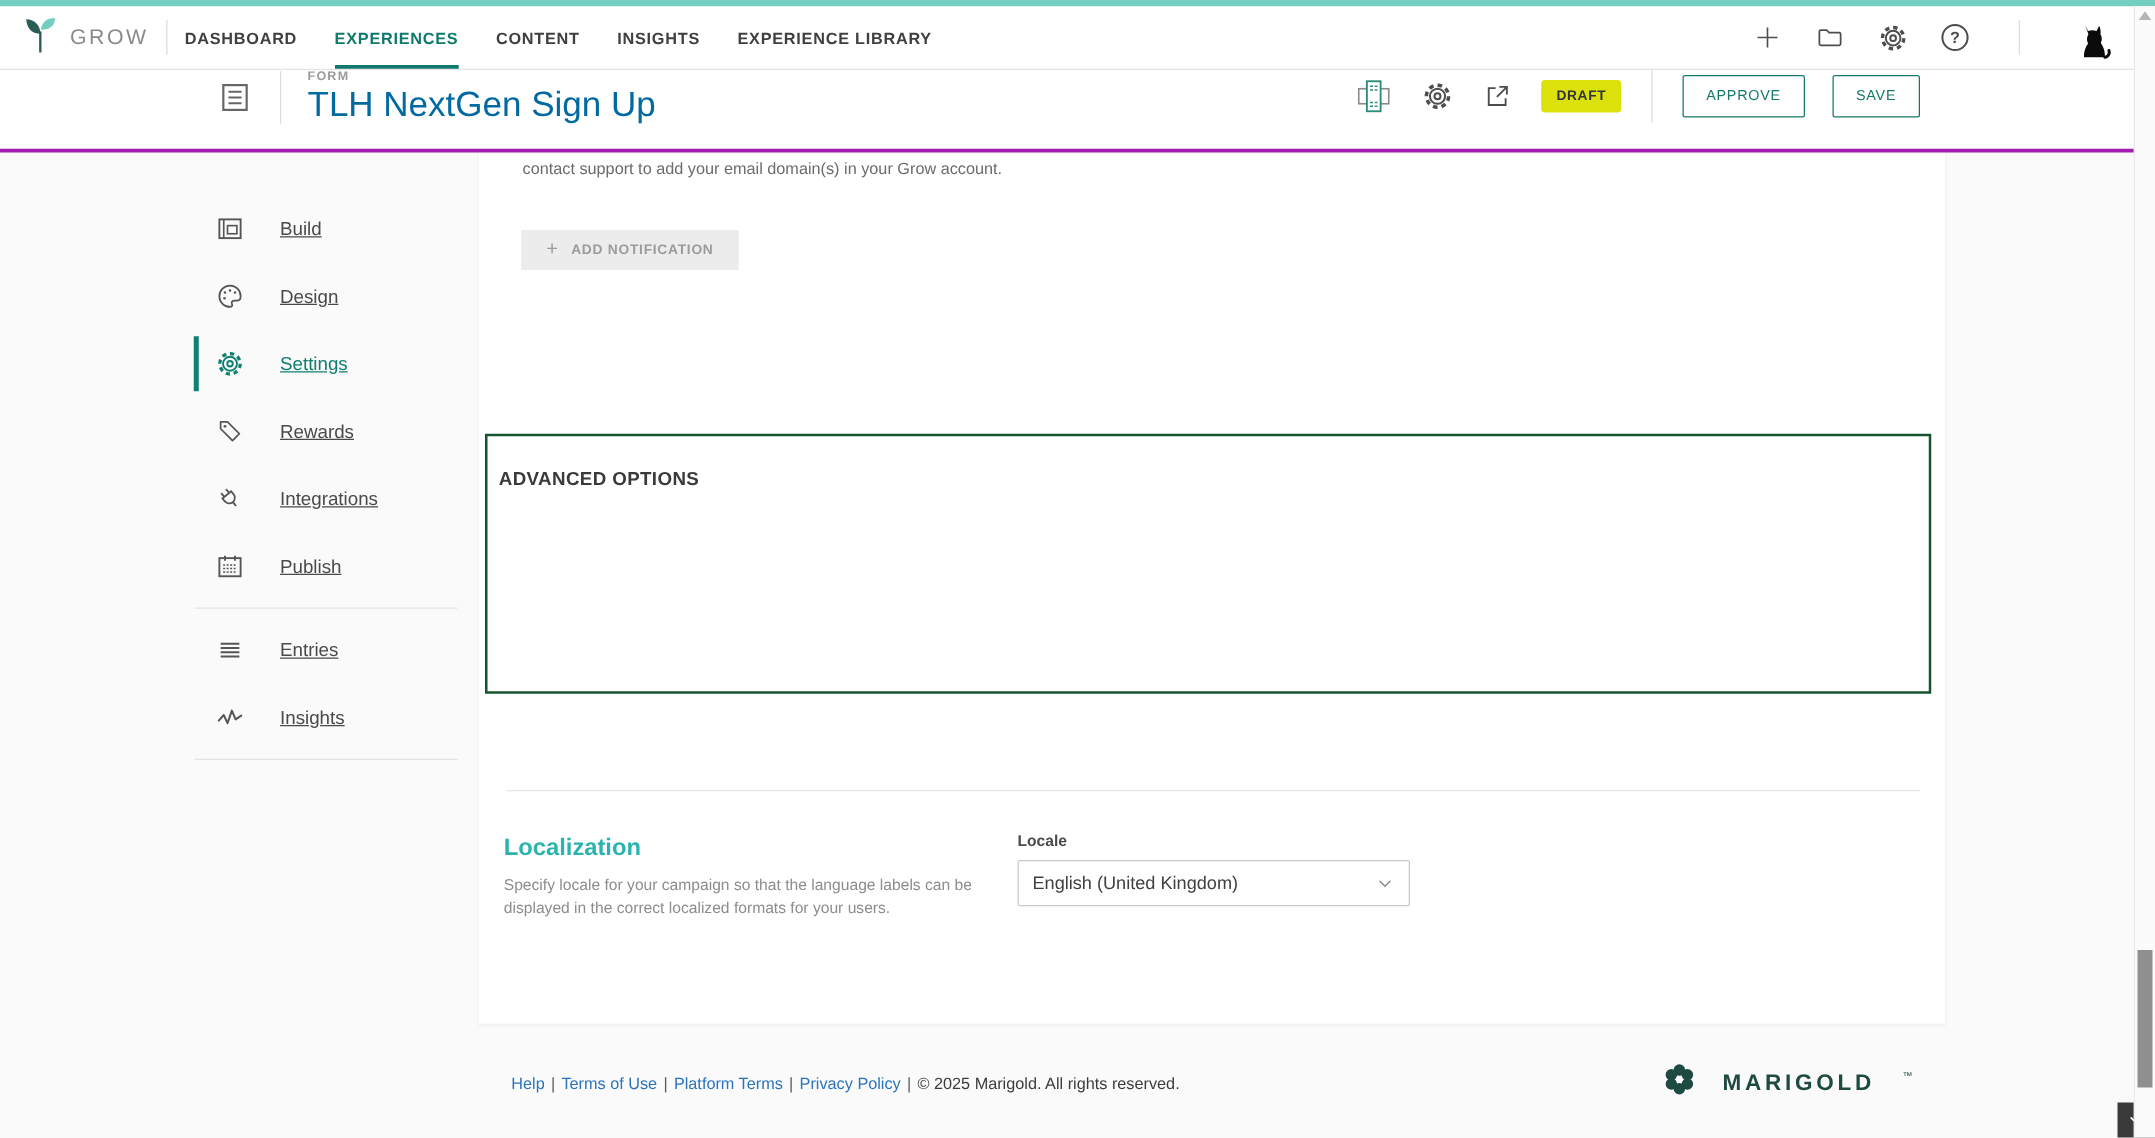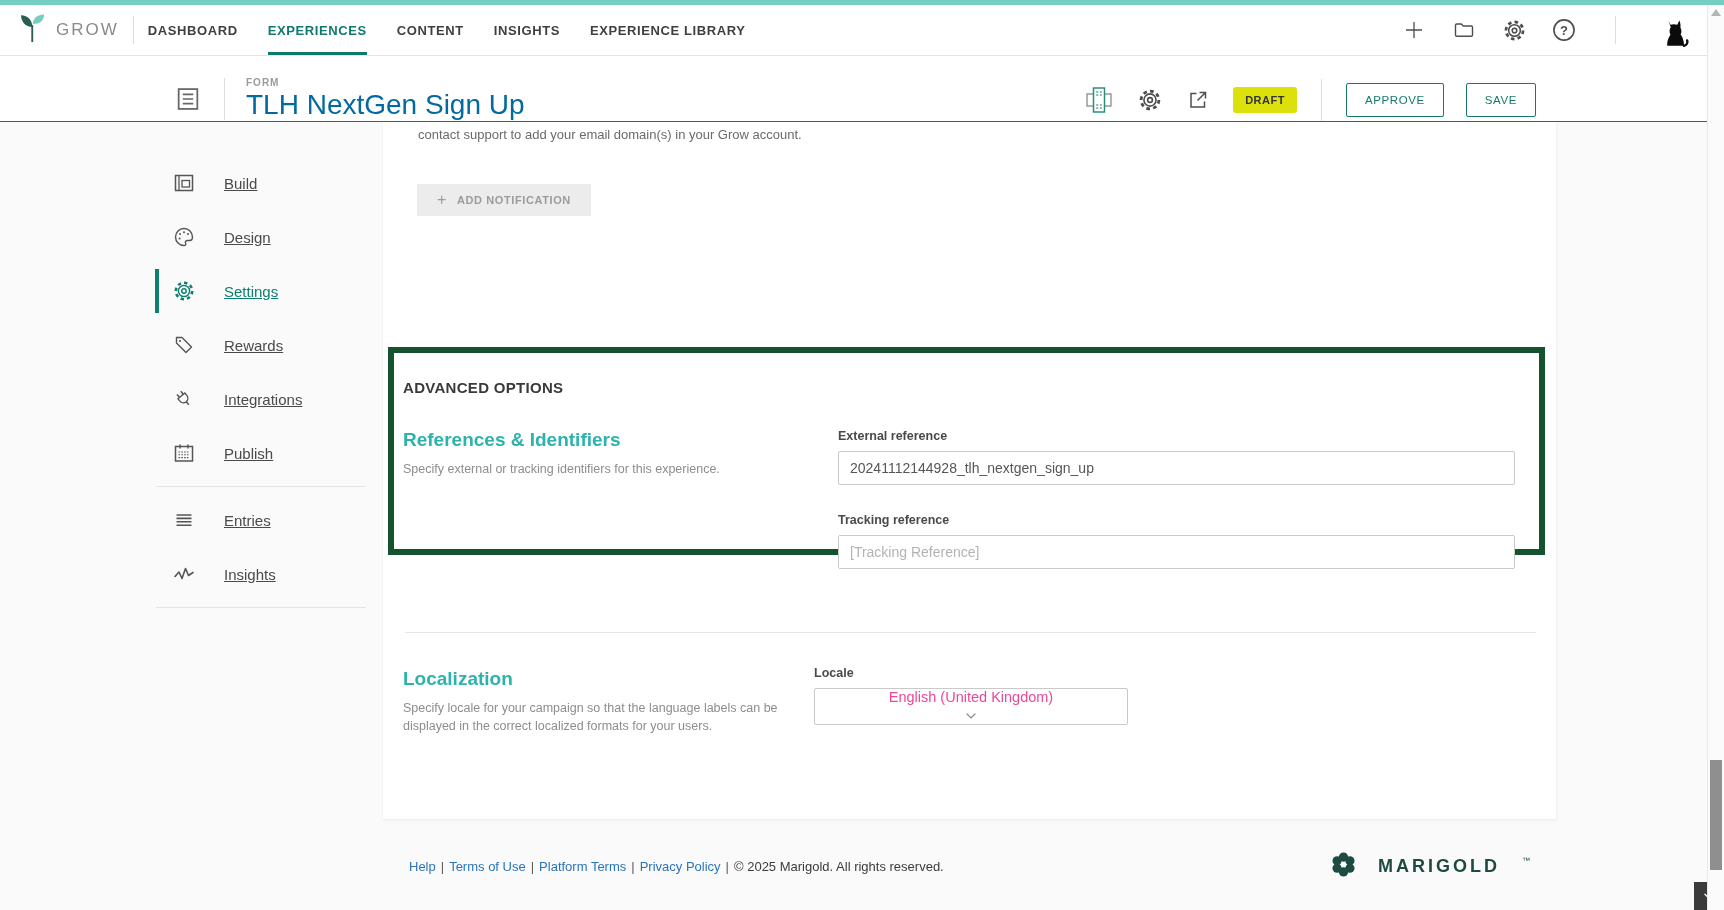--- a/index.html
+++ b/index.html
@@ -15,22 +15,22 @@
   .nav { display:flex; align-items:center; gap:30px; }
   .nav-item { font-size:13px; font-weight:bold; letter-spacing:.6px; color:#3f3f3f;
     padding:17px 0 14px; cursor:pointer; border-bottom:3px solid transparent; }
   .nav-item.active { color:#10796c; border-bottom-color:#10796c; }
   .topbar-right { margin-left:auto; display:flex; align-items:center; gap:24px; }
   .icon-btn { width:26px; height:26px; display:flex; align-items:center; justify-content:center;
     color:#4d4d4d; cursor:pointer; }
   .cat-avatar { width:40px; height:44px; display:flex; align-items:flex-end; justify-content:center; cursor:pointer; }
 
   
-  .formbar { height:66px; background:#fff; border-bottom:1px solid #a21caf;
-    display:flex; align-items:flex-end; padding:0 188px 0 173px; position:relative; z-index:4; }
+  .formbar { height:66px; background:#fff; border-bottom:3px solid #a21caf;
+    display:flex; align-items:flex-start; padding:0 188px 0 173px; position:relative; z-index:4; }
   .formbar-left { display:flex; align-items:center; }
   .form-title-block { display:flex; flex-direction:column; line-height:1.15; }
   .form-type { font-size:10px; font-weight:bold; letter-spacing:1px; color:#9b9b9b; }
   .form-title { font-size:28px; color:#0369a1; }
   .formbar-right { margin-left:auto; display:flex; align-items:center; gap:22px; }
   .badge-draft { background:#dce10c; color:#333; font-size:11px; font-weight:bold;
     letter-spacing:.5px; padding:7px 12px; border-radius:3px; cursor:default; }
   .btn-outline { border:1px solid #17796c; background:#fff; color:#17796c; font-size:11.5px;
     font-weight:normal; letter-spacing:.6px; padding:10px 18px; border-radius:2px; cursor:pointer;
     font-family:"Liberation Sans", sans-serif; }
@@ -53,39 +53,39 @@
   
   .card { position:absolute; left:383px; top:0; width:1173px; height:697px; background:#fff;
     box-shadow:0 1px 3px rgba(0,0,0,.07);text-decoration:underline; }
   .notice { position:absolute; top:5px; left:35px; font-size:13px; color:#6b6b6b; }
   .add-btn { position:absolute; top:62px; left:34px; background:#ececec; border:none;
     color:#9b9b9b; font-size:11px; font-weight:bold; letter-spacing:.6px; padding:10px 20px;
     display:flex; align-items:center; gap:10px; cursor:pointer; font-family:"Liberation Sans", sans-serif;}
   .add-btn .plus { font-size:16px; font-weight:normal; line-height:10px; }
 
   .adv-box { position:absolute; top:225px; left:5px; width:1157px; height:208px;
-    border:6px solid #14532d; background:#fff; padding:26px 20px 0 9px; }
+    border:2px solid #14532d; background:#fff; padding:26px 20px 0 9px; }
   .adv-title { font-size:15px; font-weight:bold; color:#3a3a3a; letter-spacing:.3px; }
   .adv-row { display:flex; margin-top:33px; }
   .col-left { width:435px; }
   .col-right { width:677px; }
   .sec-head { font-size:19px; font-weight:bold; color:#2cb3ad; }
   .sec-desc { font-size:12.5px; color:#8d8d8d; margin-top:10px; line-height:1.4; }
   .field-label { font-size:12.5px; font-weight:bold; color:#4a4a4a; margin-bottom:8px; }
   .text-input { width:100%; height:34px; border:1px solid #c9c9c9; border-radius:2px;
     padding:0 11px; font-size:14px; color:#565656; font-family:"Liberation Sans", sans-serif; }
   .text-input::placeholder { color:#b3b3b3; }
   .field-gap { margin-top:28px; }
 
   .loc-div { position:absolute; top:510px; left:22px; right:20px; border-top:1px solid #e6e6e6; }
   .loc-left { position:absolute; top:546px; left:20px; width:380px; }
   .loc-right { position:absolute; top:544px; left:431px; width:314px; }
   .select-box { margin-top:8px; height:37px; border:1px solid #c9c9c9; border-radius:2px;
     display:flex; align-items:center; justify-content:space-between; padding:0 11px;
-    font-size:14.5px; color:#ec4899; cursor:pointer; background:#fff;flex-direction:column; }
+    font-size:14.5px; color:#404040; cursor:pointer; background:#fff; }
   .select-box .chev { color:#8a8a8a; display:flex; }
 
   
   .footer { position:absolute; left:383px; top:722px; width:1173px; height:44px; padding:0 26px;
     display:flex; justify-content:space-between; align-items:center; }
   .foot-links { font-size:13px; color:#3c3c3c; }
   .foot-links a { color:#2b74bd; text-decoration:none; cursor:pointer; }
   .foot-sep { color:#5a5a5a; margin:0 5px; }
   .marigold { display:flex; align-items:center; gap:21px; color:#1d4a41; }
   .marigold-name { font-size:18px; font-weight:bold; letter-spacing:3px; }
@@ -288,32 +288,20 @@
   <section class="card">
     <p class="notice">contact support to add your email domain(s) in your Grow account.</p>
 
     <button class="add-btn">
       <span class="plus">+</span>
       <span>ADD NOTIFICATION</span>
     </button>
 
     <div class="adv-box">
       <h2 class="adv-title">ADVANCED OPTIONS</h2>
-      <div class="adv-row">
-        <div class="col-left">
-          <h3 class="sec-head">References &amp; Identifiers</h3>
-          <p class="sec-desc">Specify external or tracking identifiers for this experience.</p>
-        </div>
-        <div class="col-right">
-          <div class="field-label">External reference</div>
-          <input class="text-input" type="text" value="20241112144928_tlh_nextgen_sign_up" style="">
-          <div class="field-label field-gap">Tracking reference</div>
-          <input class="text-input" type="text" placeholder="[Tracking Reference]" style="">
-        </div>
-      </div>
     </div>
 
     <div class="loc-div"></div>
 
     <div class="loc-left">
       <h3 class="sec-head">Localization</h3>
       <p class="sec-desc">Specify locale for your campaign so that the language labels can be displayed in the correct localized formats for your users.</p>
     </div>
     <div class="loc-right">
       <div class="field-label">Locale</div>

